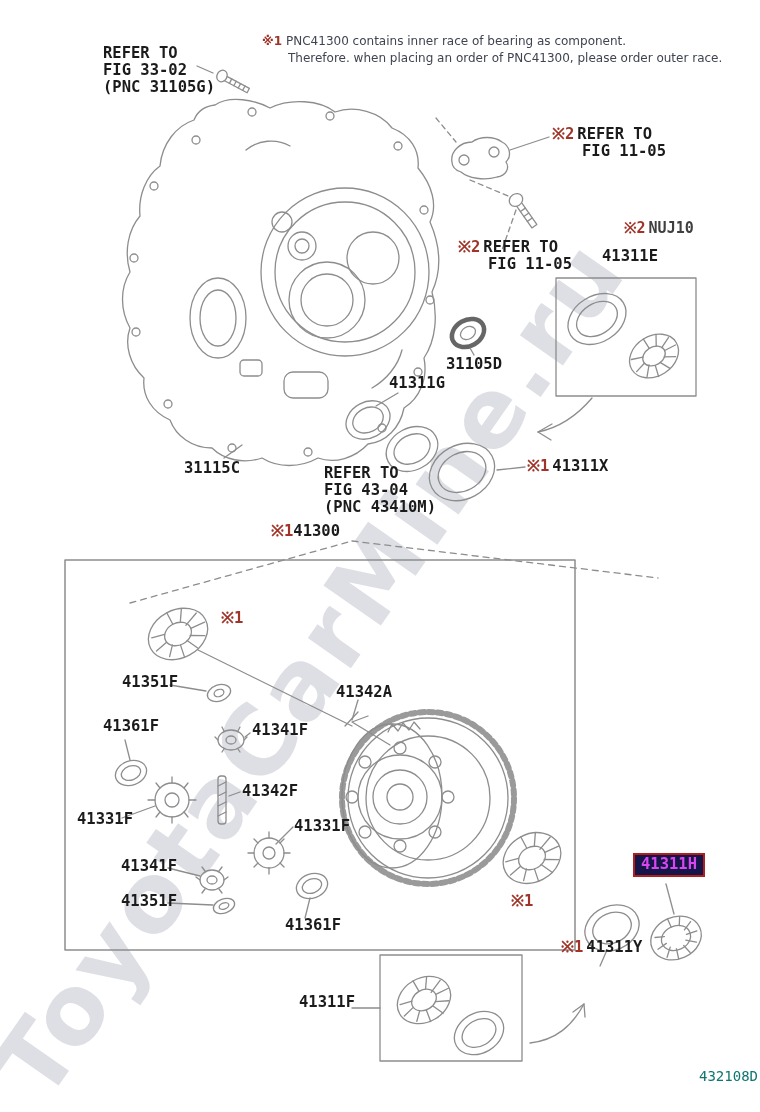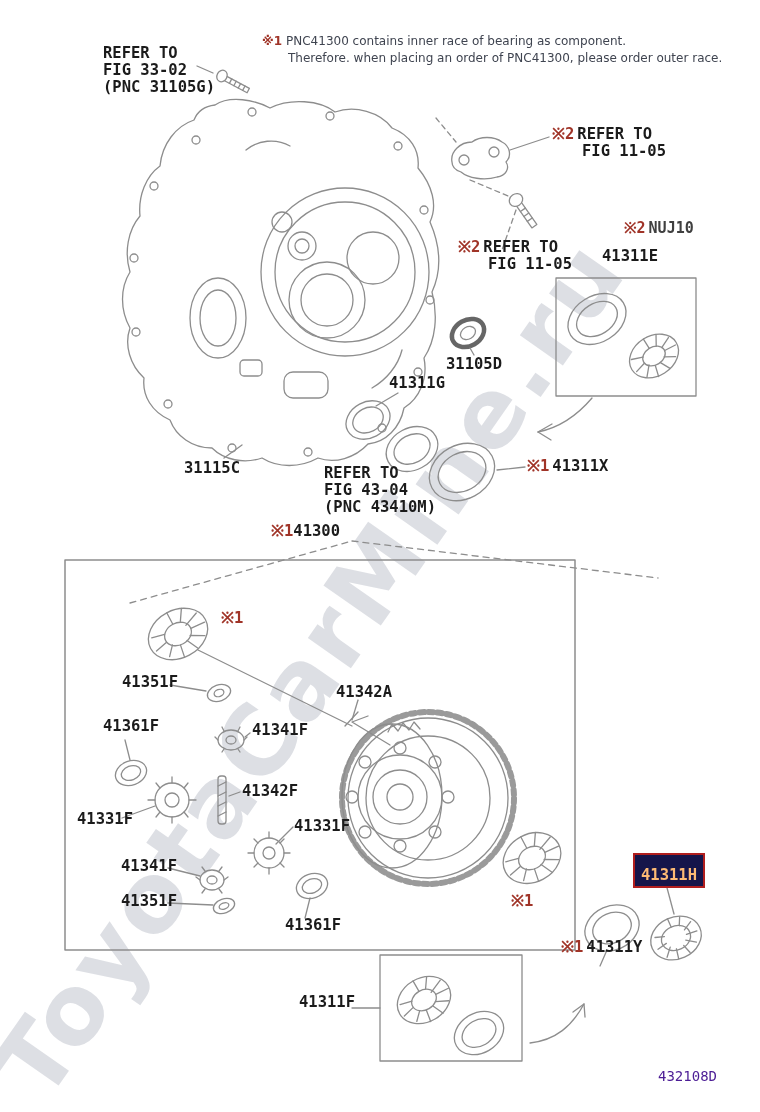--- a/index.html
+++ b/index.html
@@ -16,23 +16,23 @@
 
   .lbl { position:absolute; z-index:3; font-family:"DejaVu Sans Mono", monospace;
          font-weight:bold; font-size:15.5px; color:#1b1b1b; white-space:nowrap; line-height:17px; }
   .lbl .mk { color:#a03428; margin-right:3px; }
   .mk-tight { margin-right:0 !important; }
   .ind { margin-left:30px; }
   .note { position:absolute; left:262px; top:33px; z-index:3; font-size:12px; color:#3f4450;
           line-height:17px; white-space:nowrap; }
   .note .mk { color:#a03428; font-weight:bold; margin-right:4px; }
   .note .nind { margin-left:26px;text-align:center; }
-  .hl { background:#15154a; color:#fdba74; border:2px solid #b01e1e; padding:12px 6px 2px; }
+  .hl { background:#15154a; color:#d946ef; border:2px solid #b01e1e; padding:1px 6px 2px; }
   .small-lbl { font-weight:bold; font-size:15px; color:#3f3f3f;margin-top:24px; }
-  .code { font-weight:normal; font-size:14px; color:#4c1d95; }
+  .code { font-weight:normal; font-size:14px; color:#0f766e;margin-left:41px; }
 </style>
 </head>
 <body>
 
 <div class="stage">
 
   <div class="watermark wm-main">ToyotaCarMine.ru</div>
 
   <svg class="art" width="760" height="1112" viewBox="0 0 760 1112">
     <g stroke="#8d8d8d" fill="none" stroke-width="1.3" stroke-linecap="round" stroke-linejoin="round">

